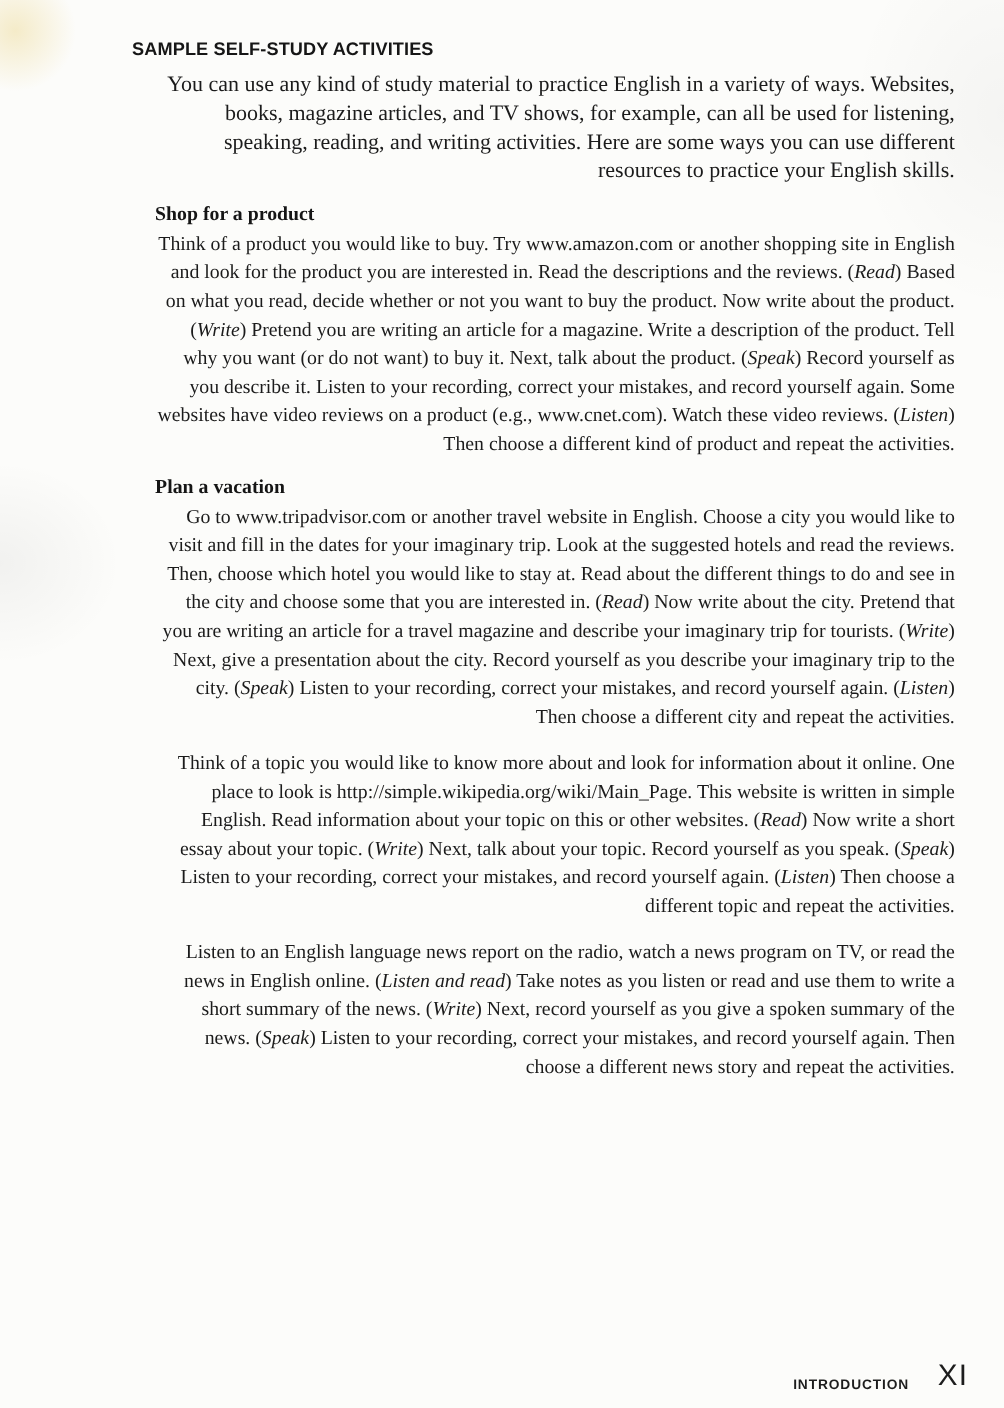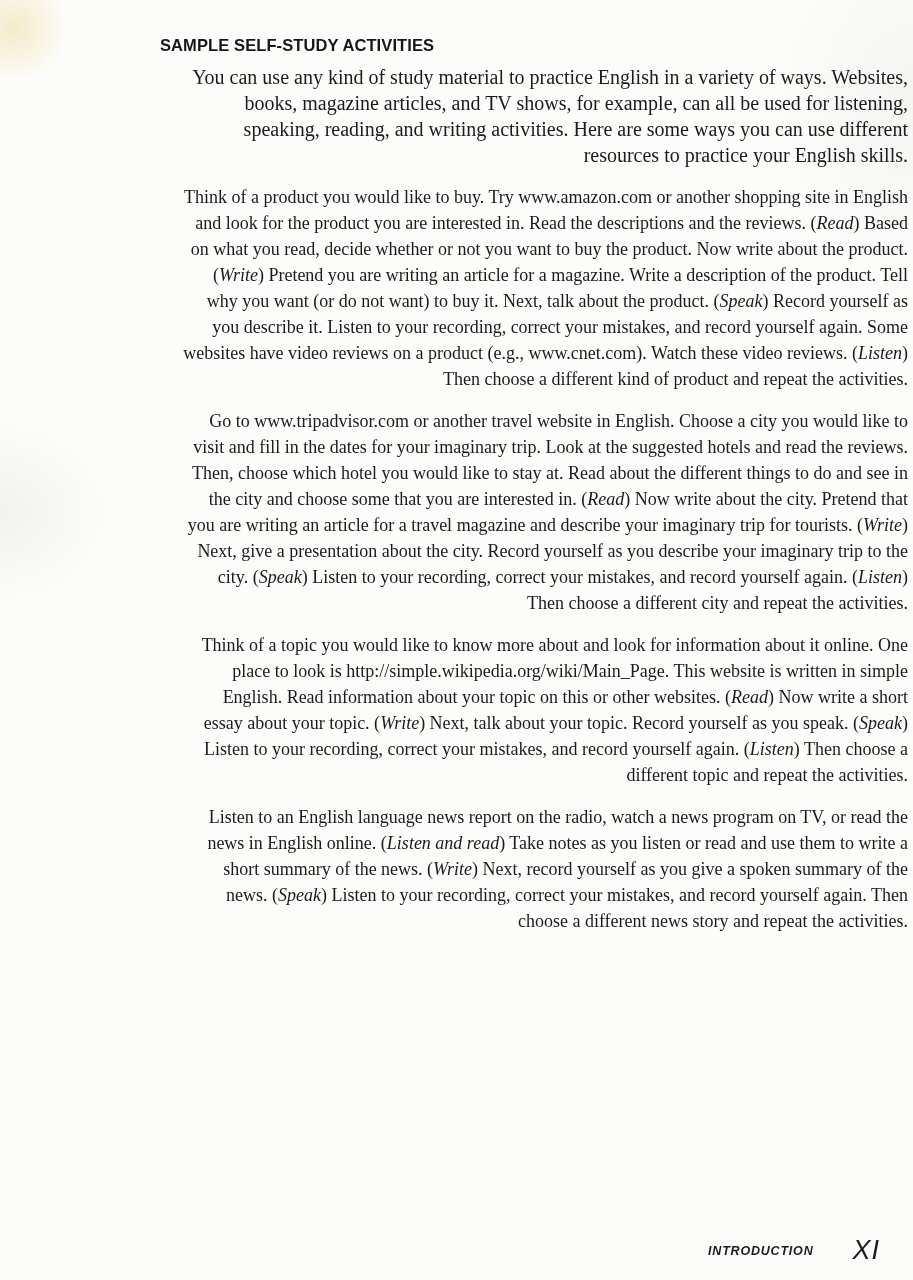--- a/index.html
+++ b/index.html
@@ -20,21 +20,20 @@
       radial-gradient(ellipse at 0% 40%, rgba(0,0,0,0.045), rgba(0,0,0,0) 110px),
       radial-gradient(ellipse at 100% 8%, rgba(0,0,0,0.03), rgba(0,0,0,0) 140px),
       linear-gradient(#fcfcfa, #fcfcfa);
     overflow: hidden;
   }
   .content {
     position: absolute;
     left: 120px;
     top: 36px;
     width: 748px;
-    margin-left: 40px;
   }
   .main-heading {
     font-family: "Liberation Sans", sans-serif;
     font-weight: 700;
     font-size: 16.5px;
     letter-spacing: 0.1px;
     color: #161616;
     margin: 0 0 9px 0;
   }
   .body-block {
@@ -63,23 +62,22 @@
     text-align: right;
   }
   .it {
     font-style: italic;
   }
   .footer {
     position: absolute;
     right: 33px;
     bottom: 14px;
     display: flex;
-    align-items: center;
-    gap: 39px;
-    font-style: italic;
+    align-items: flex-end;
+    gap: 26px;
   }
   .footer-label {
     font-family: "Liberation Sans", sans-serif;
     font-weight: 700;
     font-size: 12.5px;
     letter-spacing: 0.8px;
     color: #1d1d1d;
   }
   .footer-page-number {
     font-family: "Liberation Sans", sans-serif;
@@ -95,24 +93,26 @@
 <div class="page">
   <div class="content">
 
     <h1 class="main-heading">SAMPLE SELF-STUDY ACTIVITIES</h1>
 
     <div class="body-block">
 
       <p class="intro">You can use any kind of study material to practice English in a variety of ways. Websites, books, magazine articles, and TV shows, for example, can all be used for listening, speaking, reading, and writing activities. Here are some ways you can use different resources to practice your English skills.</p>
 
       <div class="section">
+        <h2 class="section-title">Shop for a product</h2>
         <p class="section-body"><span>Think of a product you would like to buy. Try www.amazon.com or another shopping site in English and look for the product you are interested in. Read the descriptions and the reviews. (</span><span class="it">Read</span><span>) Based on what you read, decide whether or not you want to buy the product. Now write about the product. (</span><span class="it">Write</span><span>) Pretend you are writing an article for a magazine. Write a description of the product. Tell why you want (or do not want) to buy it. Next, talk about the product. (</span><span class="it">Speak</span><span>) Record yourself as you describe it. Listen to your recording, correct your mistakes, and record yourself again. Some websites have video reviews on a product (e.g., www.cnet.com). Watch these video reviews. (</span><span class="it">Listen</span><span>) Then choose a different kind of product and repeat the activities.</span></p>
       </div>
 
       <div class="section">
+        <h2 class="section-title">Plan a vacation</h2>
         <p class="section-body"><span>Go to www.tripadvisor.com or another travel website in English. Choose a city you would like to visit and fill in the dates for your imaginary trip. Look at the suggested hotels and read the reviews. Then, choose which hotel you would like to stay at. Read about the different things to do and see in the city and choose some that you are interested in. (</span><span class="it">Read</span><span>) Now write about the city. Pretend that you are writing an article for a travel magazine and describe your imaginary trip for tourists. (</span><span class="it">Write</span><span>) Next, give a presentation about the city. Record yourself as you describe your imaginary trip to the city. (</span><span class="it">Speak</span><span>) Listen to your recording, correct your mistakes, and record yourself again. (</span><span class="it">Listen</span><span>) Then choose a different city and repeat the activities.</span></p>
       </div>
 
       <div class="section">
         <p class="section-body"><span>Think of a topic you would like to know more about and look for information about it online. One place to look is http://simple.wikipedia.org/wiki/Main_Page. This website is written in simple English. Read information about your topic on this or other websites. (</span><span class="it">Read</span><span>) Now write a short essay about your topic. (</span><span class="it">Write</span><span>) Next, talk about your topic. Record yourself as you speak. (</span><span class="it">Speak</span><span>) Listen to your recording, correct your mistakes, and record yourself again. (</span><span class="it">Listen</span><span>) Then choose a different topic and repeat the activities.</span></p>
       </div>
 
       <div class="section">
         <p class="section-body"><span>Listen to an English language news report on the radio, watch a news program on TV, or read the news in English online. (</span><span class="it">Listen and read</span><span>) Take notes as you listen or read and use them to write a short summary of the news. (</span><span class="it">Write</span><span>) Next, record yourself as you give a spoken summary of the news. (</span><span class="it">Speak</span><span>) Listen to your recording, correct your mistakes, and record yourself again. Then choose a different news story and repeat the activities.</span></p>
       </div>

